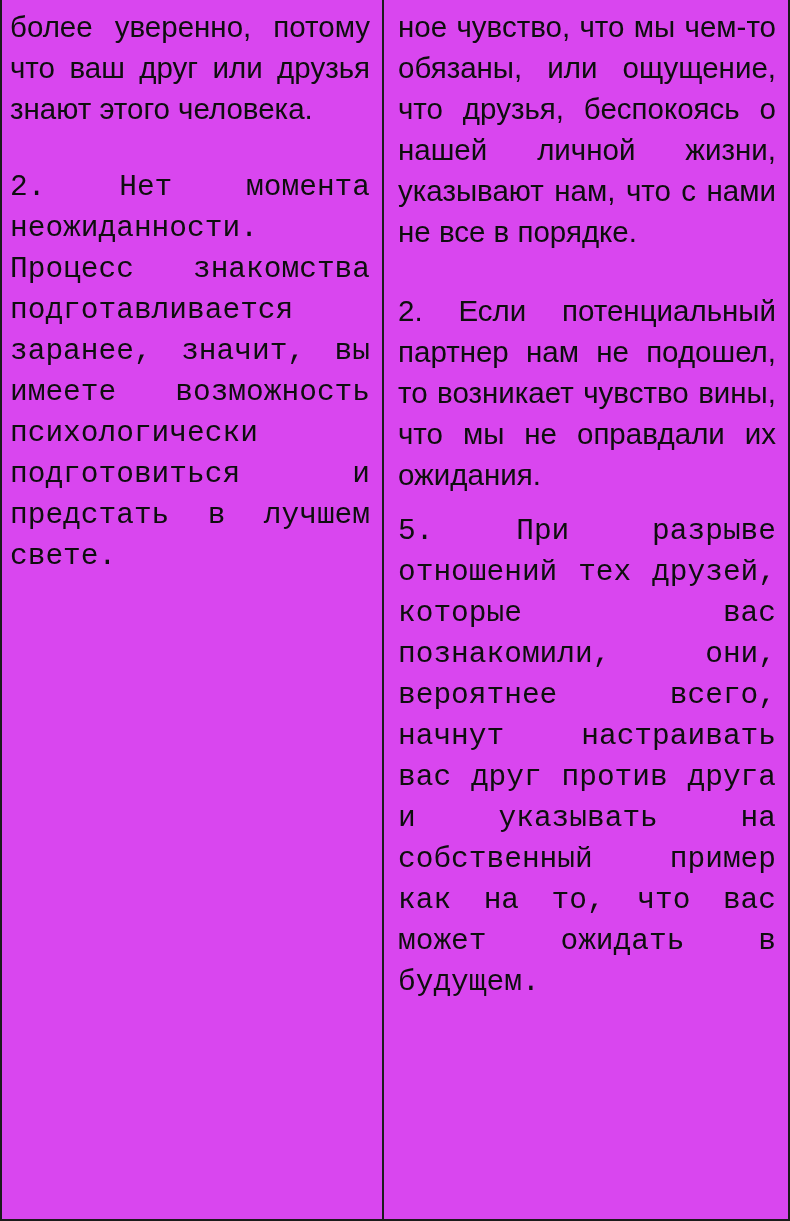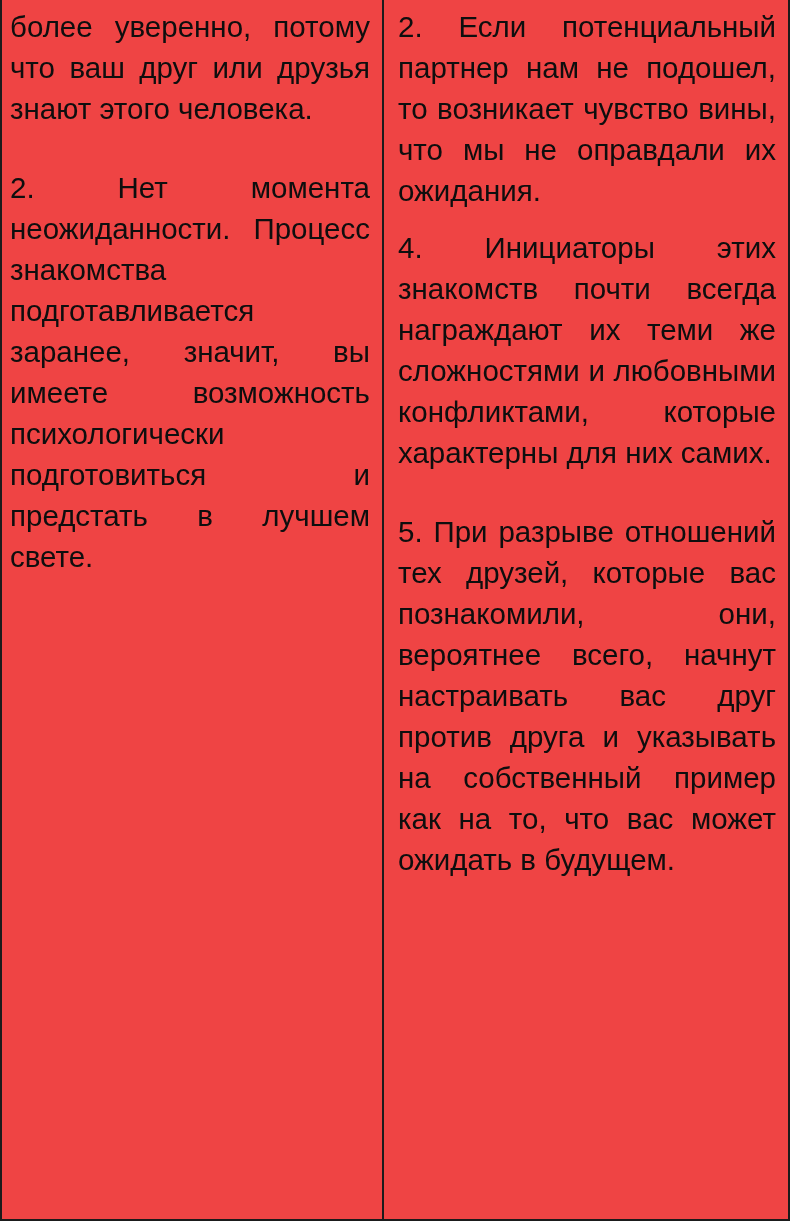--- a/index.html
+++ b/index.html
@@ -12,21 +12,21 @@
     height: 1221px;
     font-family: "Liberation Sans", "DejaVu Sans", sans-serif;
     overflow: hidden;
   }
 
   #page {
     position: relative;
     width: 790px;
     height: 1221px;
     box-sizing: border-box;
-    background: #ef4444;
+    background: #d946ef;
     border-left: 2px solid #1b1b1b;
     border-right: 2px solid #1b1b1b;
     border-bottom: 2px solid #1b1b1b;
     border-top: 0;
     display: flex;
     flex-direction: row;
     align-items: stretch;
   }
 
   .column {
@@ -58,20 +58,21 @@
     text-align: justify;
     text-justify: inter-word;
     letter-spacing: 0px;
     word-spacing: 0px;
     -webkit-hyphens: none;
     hyphens: none;
   }
 
   .para:last-child {
     margin-bottom: 0;
+    font-family: Liberation Mono, monospace;
   }
 
   
   .para.tight {
     margin-bottom: 16px;
   }
 
   .col-right .para {
     font-size: 29.5px;
     line-height: 41px;
@@ -81,18 +82,18 @@
 <body>
 
 <div id="page">
 
   <div class="column col-left">
     <p class="para">более уверенно, потому что ваш друг или друзья знают этого человека.</p>
     <p class="para">2. Нет момента неожиданности. Процесс знакомства подготавливается заранее, значит, вы имеете возможность психологически подготовиться и предстать в лучшем свете.</p>
   </div>
 
   <div class="column col-right">
+    <p class="para">ное чувство, что мы чем-то обязаны, или ощущение, что друзья, беспокоясь о нашей личной жизни, указывают нам, что с нами не все в порядке.</p>
     <p class="para tight">2. Если потенциальный партнер нам не подошел, то возникает чувство вины, что мы не оправдали их ожидания.</p>
-    <p class="para">4. Инициаторы этих знакомств почти всегда награждают их теми же сложностями и любовными конфликтами, которые характерны для них самих.</p>
     <p class="para">5. При разрыве отношений тех друзей, которые вас познакомили, они, вероятнее всего, начнут настраивать вас друг против друга и указывать на собственный пример как на то, что вас может ожидать в будущем.</p>
   </div>
 
 </div>
 
 </body></html>

